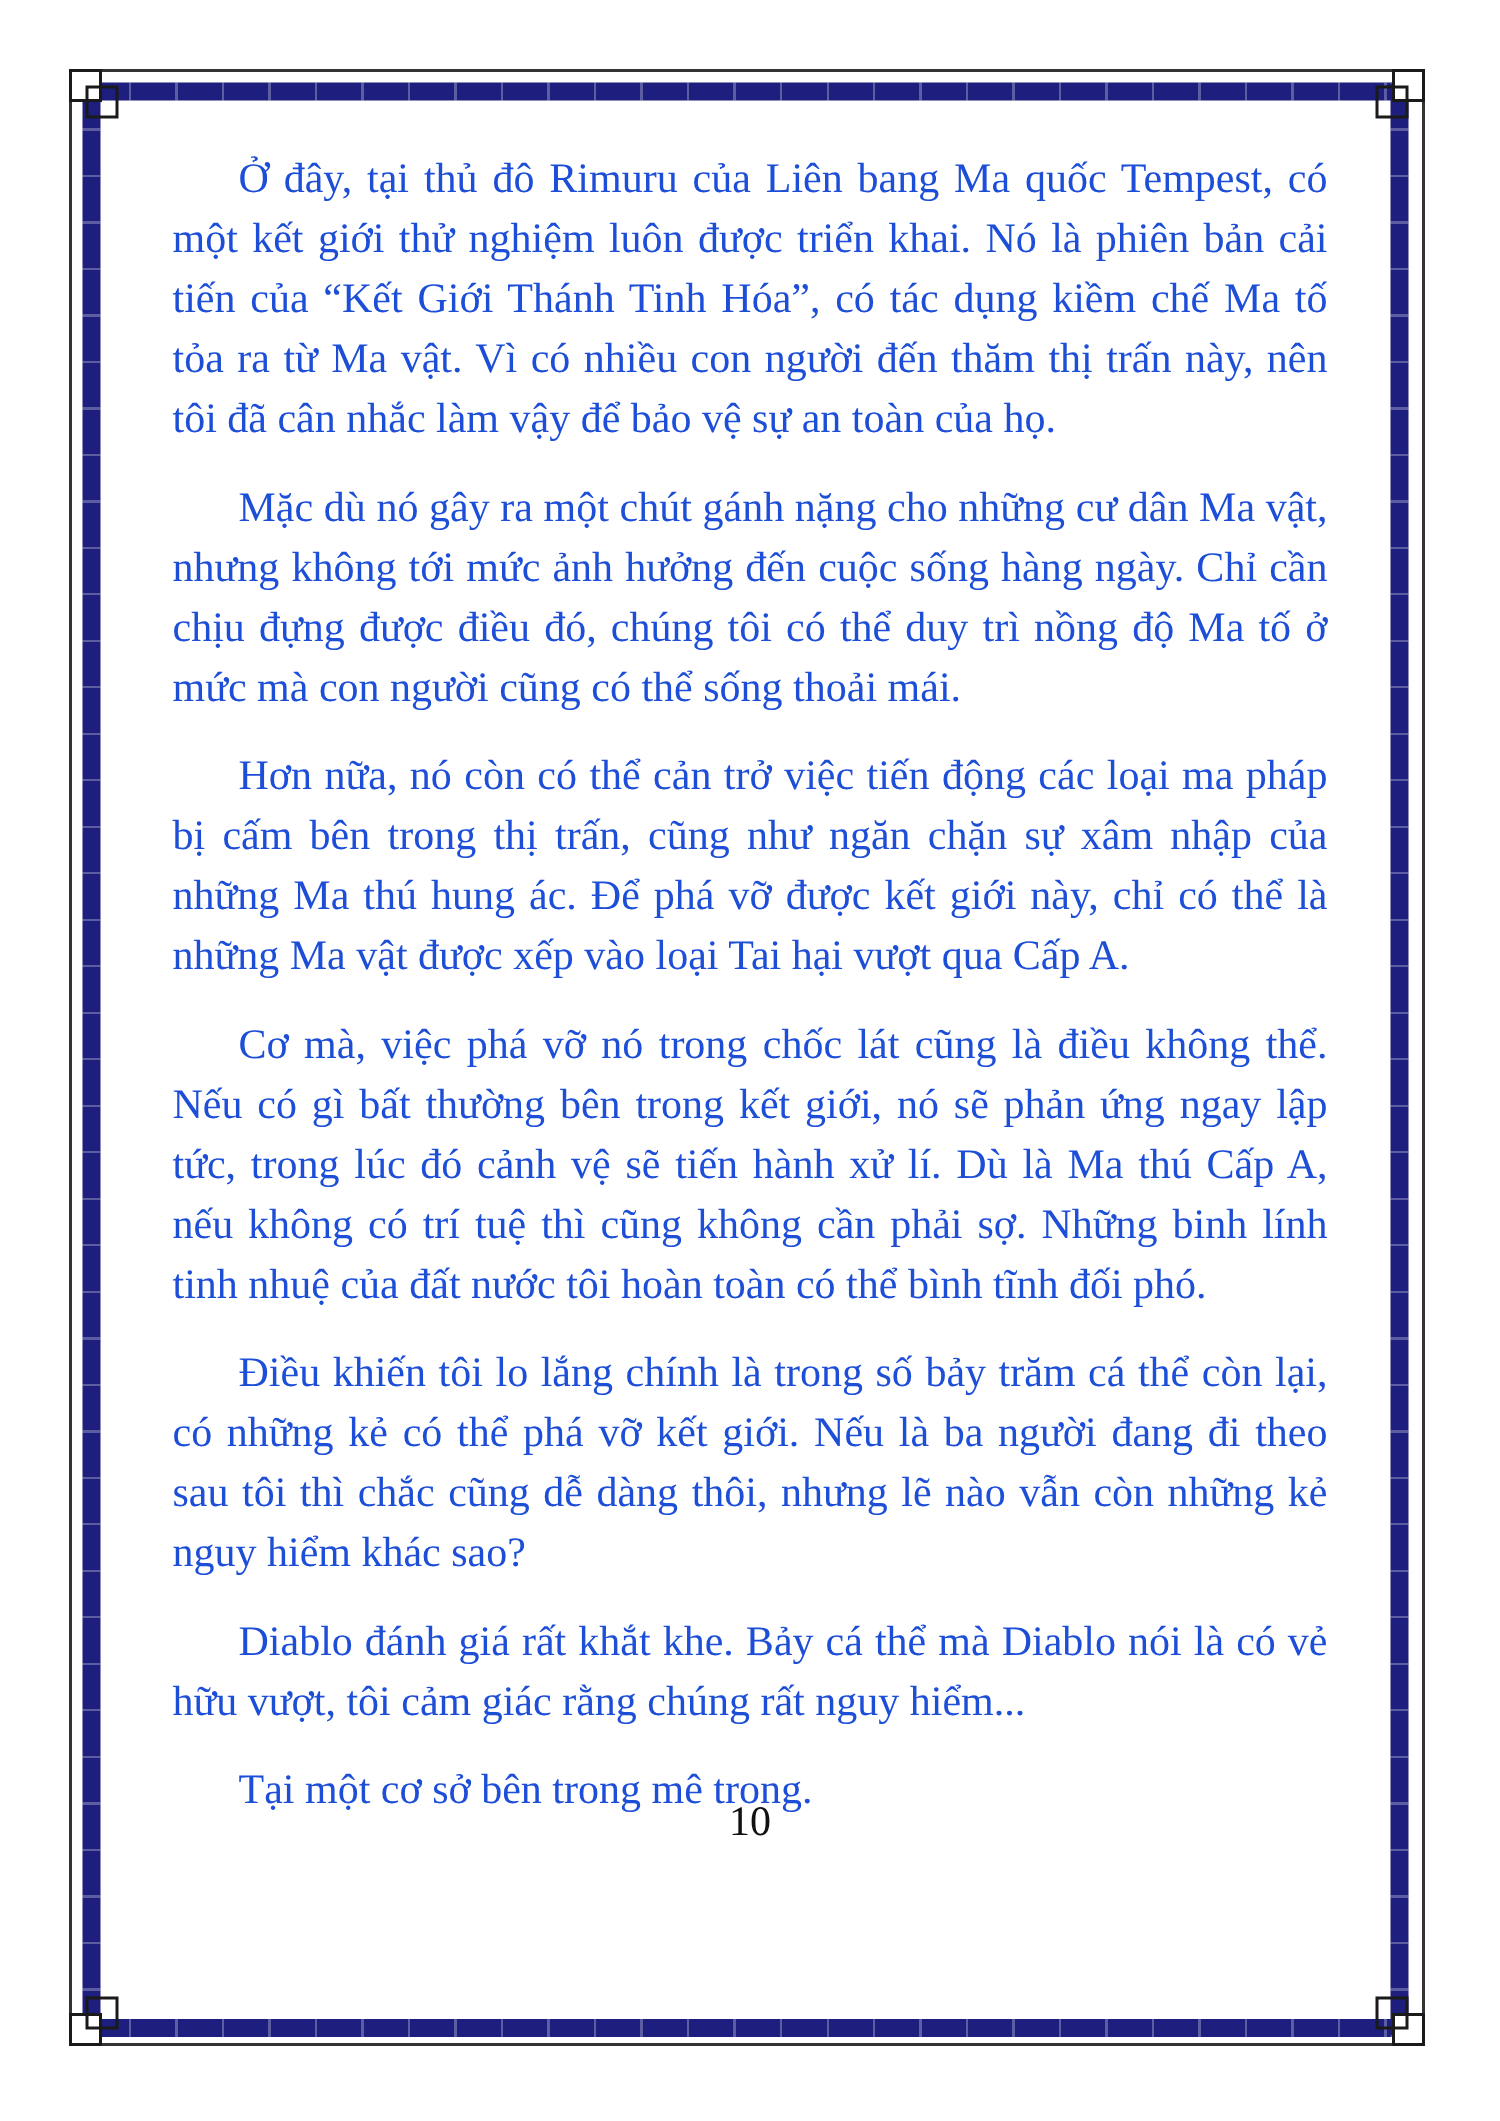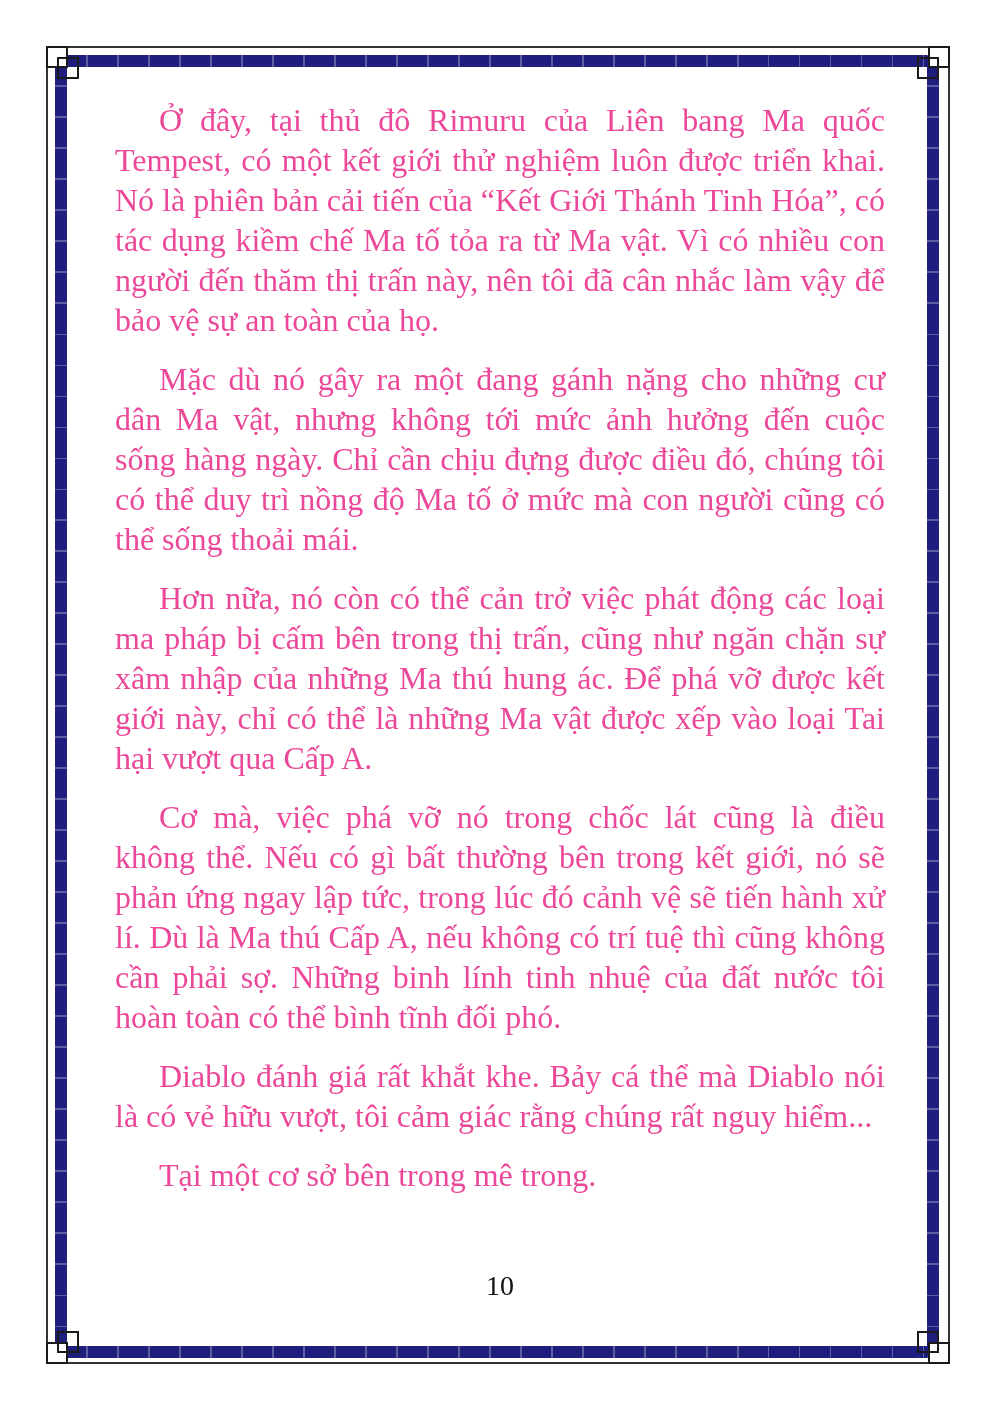--- a/index.html
+++ b/index.html
@@ -49,29 +49,29 @@
   .sq.tr.outer{left:928px;top:46px;}
   .sq.tr.inner{left:917px;top:57px;}
   .sq.bl.outer{left:46px;top:1342px;}
   .sq.bl.inner{left:57px;top:1331px;}
   .sq.br.outer{left:928px;top:1342px;}
   .sq.br.inner{left:917px;top:1331px;}
 
   
   .content{
     position:absolute;left:115px;top:100px;width:770px;
-    color:#ec4899;
-    font-size:32px;line-height:40px;
+    color:#1d4ed8;
+    font-size:28px;line-height:40px;
     text-align:justify;
     text-rendering:optimizeLegibility;
   }
   .content p{margin:0 0 19px 0;text-indent:44px;}
 
   .page-number{
-    position:absolute;left:115px;top:1266px;width:770px;
+    position:absolute;left:115px;top:1195px;width:770px;
     text-align:center;color:#111111;font-size:28px;line-height:40px;
   }
 </style>
 </head>
 <body>
 
 <div class="page">
 
   <div class="frame-black"></div>
 
@@ -84,22 +84,23 @@
   <div class="sq tl inner"></div>
   <div class="sq fill tr outer"></div>
   <div class="sq tr inner"></div>
   <div class="sq fill bl outer"></div>
   <div class="sq bl inner"></div>
   <div class="sq fill br outer"></div>
   <div class="sq br inner"></div>
 
   <div class="content">
     <p>Ở đây, tại thủ đô Rimuru của Liên bang Ma quốc Tempest, có một kết giới thử nghiệm luôn được triển khai. Nó là phiên bản cải tiến của “Kết Giới Thánh Tinh Hóa”, có tác dụng kiềm chế Ma tố tỏa ra từ Ma vật. Vì có nhiều con người đến thăm thị trấn này, nên tôi đã cân nhắc làm vậy để bảo vệ sự an toàn của họ.</p>
-    <p>Mặc dù nó gây ra một đang gánh nặng cho những cư dân Ma vật, nhưng không tới mức ảnh hưởng đến cuộc sống hàng ngày. Chỉ cần chịu đựng được điều đó, chúng tôi có thể duy trì nồng độ Ma tố ở mức mà con người cũng có thể sống thoải mái.</p>
-    <p>Hơn nữa, nó còn có thể cản trở việc phát động các loại ma pháp bị cấm bên trong thị trấn, cũng như ngăn chặn sự xâm nhập của những Ma thú hung ác. Để phá vỡ được kết giới này, chỉ có thể là những Ma vật được xếp vào loại Tai hại vượt qua Cấp A.</p>
+    <p>Mặc dù nó gây ra một chút gánh nặng cho những cư dân Ma vật, nhưng không tới mức ảnh hưởng đến cuộc sống hàng ngày. Chỉ cần chịu đựng được điều đó, chúng tôi có thể duy trì nồng độ Ma tố ở mức mà con người cũng có thể sống thoải mái.</p>
+    <p>Hơn nữa, nó còn có thể cản trở việc tiến động các loại ma pháp bị cấm bên trong thị trấn, cũng như ngăn chặn sự xâm nhập của những Ma thú hung ác. Để phá vỡ được kết giới này, chỉ có thể là những Ma vật được xếp vào loại Tai hại vượt qua Cấp A.</p>
     <p>Cơ mà, việc phá vỡ nó trong chốc lát cũng là điều không thể. Nếu có gì bất thường bên trong kết giới, nó sẽ phản ứng ngay lập tức, trong lúc đó cảnh vệ sẽ tiến hành xử lí. Dù là Ma thú Cấp A, nếu không có trí tuệ thì cũng không cần phải sợ. Những binh lính tinh nhuệ của đất nước tôi hoàn toàn có thể bình tĩnh đối phó.</p>
+    <p>Điều khiến tôi lo lắng chính là trong số bảy trăm cá thể còn lại, có những kẻ có thể phá vỡ kết giới. Nếu là ba người đang đi theo sau tôi thì chắc cũng dễ dàng thôi, nhưng lẽ nào vẫn còn những kẻ nguy hiểm khác sao?</p>
     <p>Diablo đánh giá rất khắt khe. Bảy cá thể mà Diablo nói là có vẻ hữu vượt, tôi cảm giác rằng chúng rất nguy hiểm...</p>
     <p>Tại một cơ sở bên trong mê trong.</p>
   </div>
 
   <div class="page-number">10</div>
 
 </div>
 
 </body></html>

